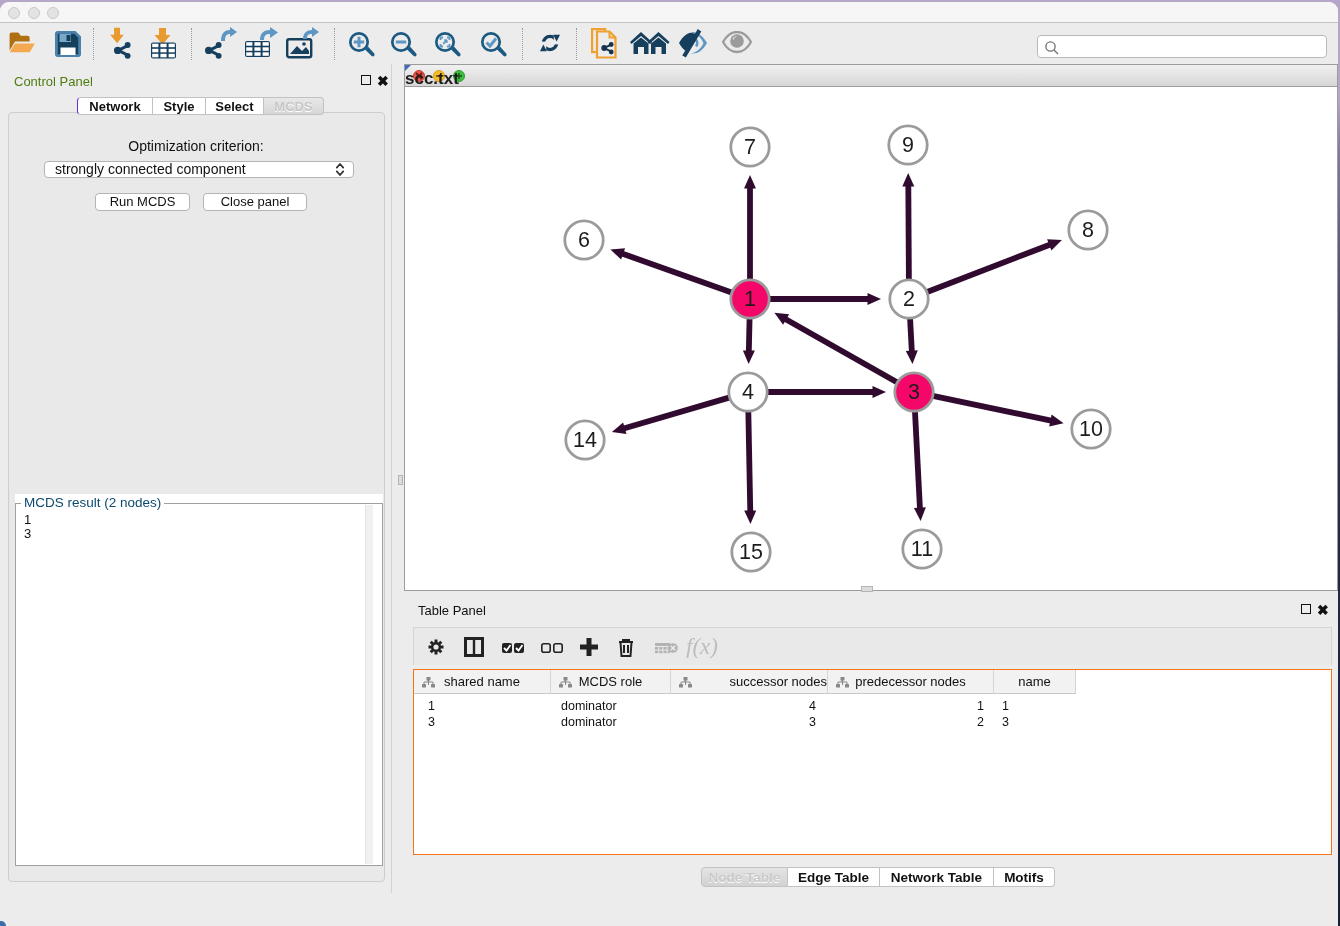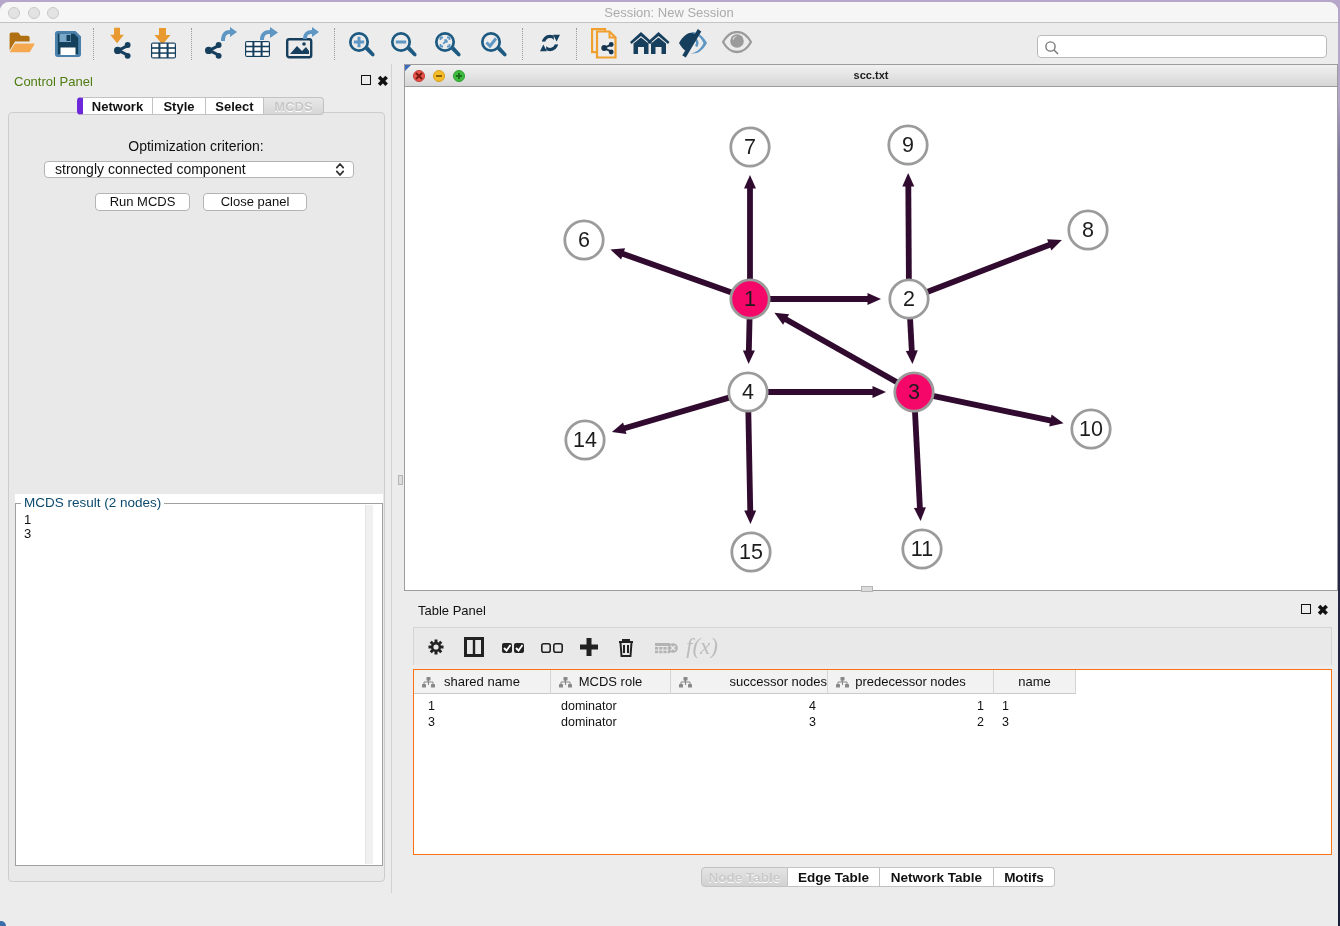--- a/index.html
+++ b/index.html
@@ -16,39 +16,39 @@
 .ticon { position:absolute; top:3px; }
 #searchbox { position:absolute; left:1037px; top:11px; width:290px; height:23px; background:#fff; border:1px solid #b9b9b9; border-radius:4px; }
 
 #cpanel { position:absolute; left:0; top:62px; width:392px; height:829px; background:#ececec; border-right:1px solid #d2d2d2; }
 #cpanel-title { position:absolute; left:14px; top:10px; font-size:13px; color:#4d7c0f; }
 .winbtn-sq { position:absolute; width:10px; height:10px; border:1.5px solid #111; }
 .winbtn-x { position:absolute; font-size:14px; font-weight:bold; color:#111; line-height:10px; }
 #cp-box { position:absolute; left:8px; top:48px; width:377px; height:770px; background:#e9e9e9; border:1px solid #cdcdcd; border-radius:4px; }
 #cp-tabs { position:absolute; left:77px; top:33px; height:18px; display:flex; font-size:13px; font-weight:bold; z-index:3; }
 #cp-tabs .tab { background:#fff; border:1px solid #c2c2c2; border-left:none; padding-top:1px; text-align:center; color:#111; box-sizing:border-box; }
-#cp-tabs .tab.first { border-left:6px solid #6d28d9; border-radius:4px 0 0 4px; }
+#cp-tabs .tab.first { border-left:1px solid #6d28d9; border-radius:4px 0 0 4px; }
 #cp-tabs .tab.sel { background:linear-gradient(#e8e8e8,#d6d6d6); color:#c7c7c7; text-shadow:0 1px 0 #fff; border-radius:0 4px 4px 0; }
 #opt-label { position:absolute; left:0; top:74px; width:392px; text-align:center; font-size:14px; color:#111; }
 #dropdown { position:absolute; left:44px; top:97px; width:310px; height:17px; box-sizing:border-box; background:#fff; border:1px solid #b4b4b4; border-radius:4px; font-size:14px; color:#111; padding:0px 0 0 10px; line-height:15px; }
 #dd-arrows { position:absolute; right:7px; top:0px; }
 .cbtn { position:absolute; top:129px; height:18px; box-sizing:border-box; background:#fff; border:1px solid #b4b4b4; border-radius:4px; font-size:13px; color:#111; text-align:center; line-height:15px; }
 #fieldset { position:absolute; left:15px; top:430px; width:368px; height:372px; background:#fff; }
 #fs-border { position:absolute; left:0; top:9px; right:0; bottom:0; border:1px solid #a0a0a0; }
 #fs-legend { position:absolute; left:6px; top:1px; background:#fff; padding:0 3px; font-size:13.5px; color:#0c4a6e; z-index:2; }
 #fs-text { position:absolute; left:9px; top:19px; font-size:13px; color:#111; line-height:13.5px; }
 #fs-scroll { position:absolute; right:10px; top:11px; width:8px; height:359px; background:#f0f0f0; border-left:1px solid #e4e4e4; }
 
 #statusbar { position:absolute; left:0; top:889px; width:1338px; height:35px; background:#ececec; border-top:1px solid #c0c0c0; }
 #listbtn { position:absolute; left:11px; top:9px; width:27px; height:20px; background:#fdfdfd; border:1px solid #a8a8a8; }
 #membtn { position:absolute; left:1254px; top:6px; width:74px; height:24px; background:#f8f8f8; border:1px solid #a8a8a8; font-size:12px; color:#111; }
 
 #sccframe { position:absolute; left:404px; top:62px; width:934px; height:527px; border:1px solid #9c9c9c; background:#fff; }
 #scc-titlebar { position:absolute; left:0; top:0; width:100%; height:22px; background:linear-gradient(#f1f1f1,#d6d6d6); border-bottom:1px solid #9c9c9c; }
-#scc-title { position:absolute; width:100%; top:4px; text-align:center; font-size:11px; font-weight:bold; color:#1c1c1c; }
+#scc-title { position:absolute; width:100%; top:4px; text-align:left; font-size:17px; font-weight:bold; color:#1c1c1c; }
 .tl { position:absolute; top:5px; width:12px; height:12px; border-radius:50%; }
 #scc-canvas { position:absolute; left:0; top:23px; width:932px; height:502px; background:#fff; overflow:hidden; }
 
 #tpanel { position:absolute; left:404px; top:595px; width:934px; height:294px; background:#ececec; }
 #tp-title { position:absolute; left:14px; top:6px; font-size:13px; color:#111; }
 #tp-toolbar { position:absolute; left:9px; top:30px; width:919px; height:38px; background:#e9e9e9; border:1px solid #d5d5d5; border-bottom:none;padding-left:27px; }
 #tp-table { position:absolute; left:9px; top:72px; width:919px; height:186px; background:#fff; border:1px solid #f97316; }
 .th-row { position:absolute; left:0; top:0; height:24px; display:flex; font-size:13px; color:#111; }
 .th-cell { background:#f2f2f2; border-right:1px solid #d5d5d5; border-bottom:1px solid #c9c9c9; position:relative; text-align:center; padding-top:4px; }
 .td-text { position:absolute; font-size:12.5px; color:#111; }
@@ -58,21 +58,20 @@
 #tp-tabs .tab.last { border-radius:0 4px 4px 0; }
 </style>
 </head>
 <body>
 <div id="purple"></div>
 <div id="win">
   <div id="titlebar">
     <div class="dot" style="left:8px;"></div>
     <div class="dot" style="left:28px;"></div>
     <div class="dot" style="left:47px;"></div>
-    <div id="title-text">Session: New Session</div>
   </div>
   <div id="toolbar">
       <div class="tsep" style="left:93px;"></div>
       <div class="tsep" style="left:191px;"></div>
       <div class="tsep" style="left:334px;"></div>
       <div class="tsep" style="left:522px;"></div>
       <div class="tsep" style="left:576px;"></div>
       <svg class="ticon" style="left:2px; top:3px;" width="40" height="33" viewBox="0 0 40 33">
 <path d="M7.6 22.5 L7.6 7.5 C7.6 6.3 8.4 5.5 9.6 5.5 L15.2 5.5 C16.2 5.5 16.9 6 17.4 6.8 L18.6 8.8 L25.6 8.8 C26.8 8.8 27.6 9.6 27.6 10.8 L27.6 14.5 L13 14.5 L7.6 23.5 Z" fill="#b06f10"></path>
 <path d="M7.6 25.3 L12.9 16.6 L32.9 16.6 L27.7 25.3 Z" fill="#f4a950"></path>

